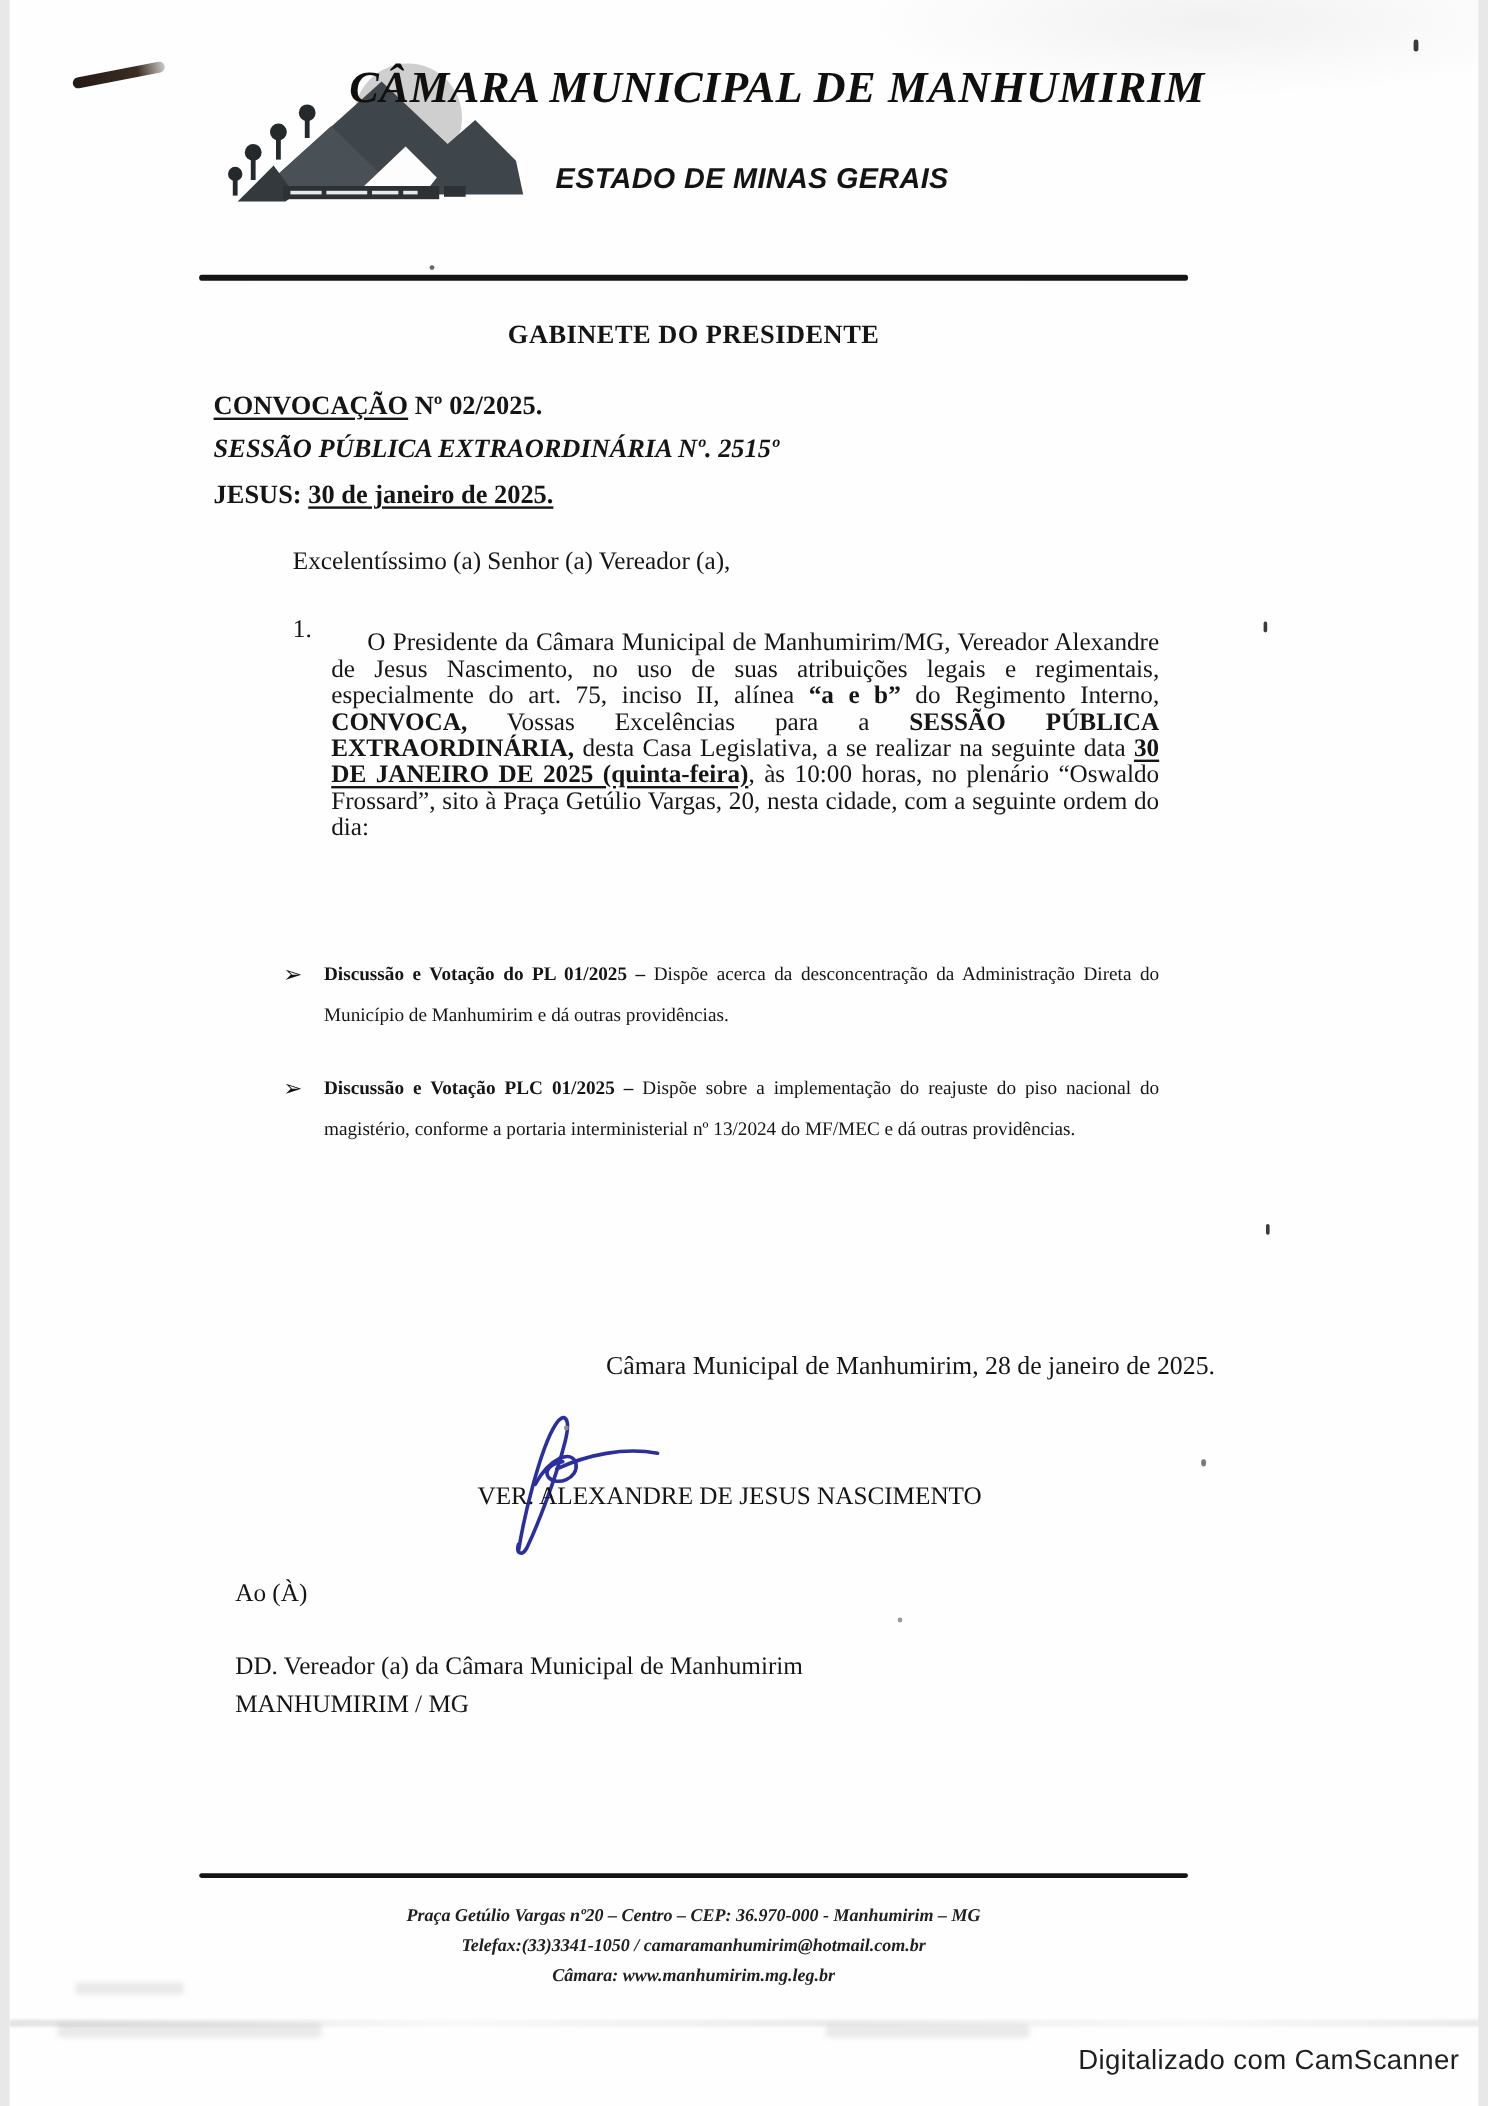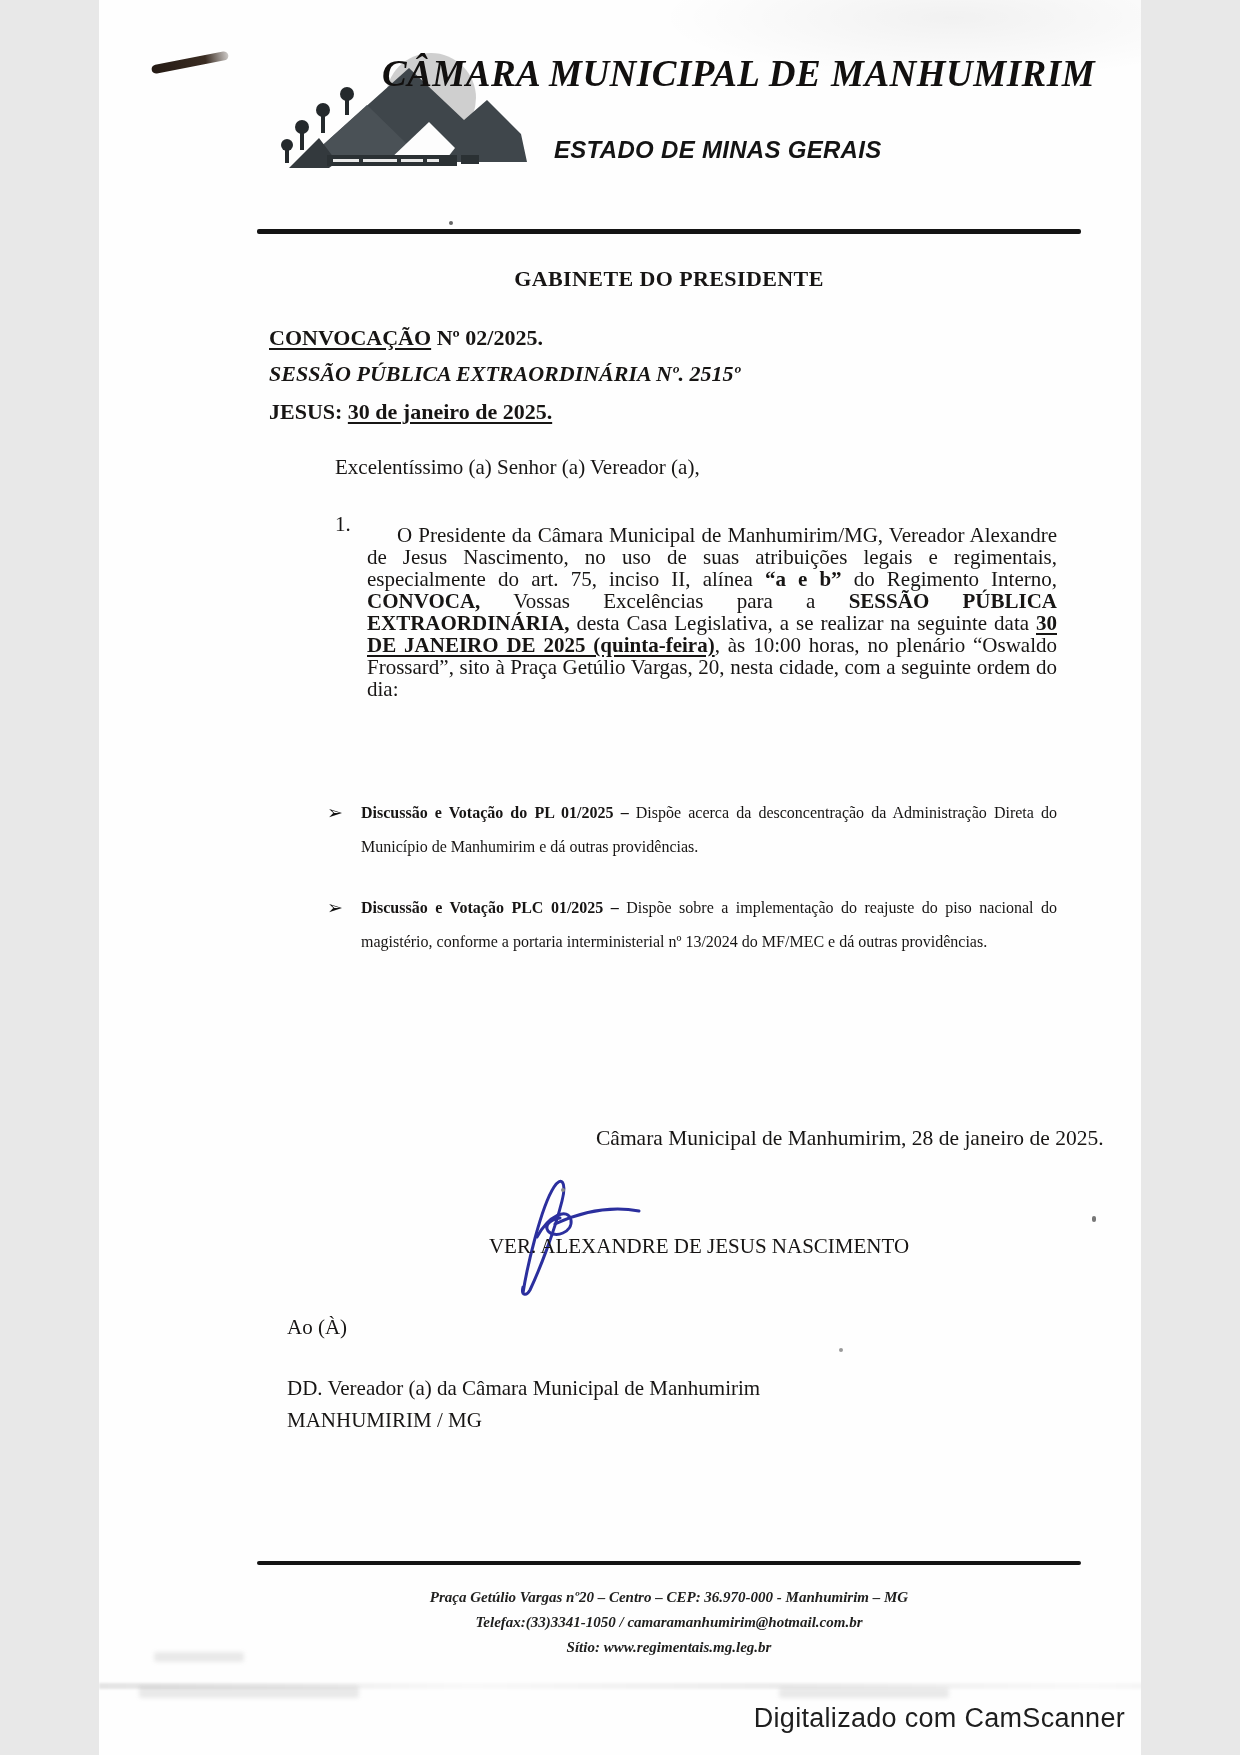--- a/index.html
+++ b/index.html
@@ -1,18 +1,18 @@
 <!DOCTYPE html>
 <html><head>
 <meta charset="utf-8">
 <style>
   * { margin:0; padding:0; box-sizing:border-box; }
   html,body { background:#e8e8e8; }
   .page {
-    position:relative; width:1042px; height:1755px; margin:0 auto;
+    position:relative; width:1224px; height:1755px; margin:0 auto;
     background:
       radial-gradient(ellipse 420px 90px at 82% 1%, rgba(0,0,0,0.05), rgba(0,0,0,0) 70%),
       #fefefe;
     overflow:hidden;
     font-family:"Liberation Serif", serif;
     color:#171514;
     padding-left:48px;
   }
   
   .pen-mark{ position:absolute; left:52px; top:58px; width:78px; height:9px;
@@ -65,21 +65,21 @@
   
   .footer-block{ position:absolute; left:158px; top:1585px; width:824px; text-align:center;
     font-size:15px; font-weight:bold; font-style:italic; line-height:25px; color:#20201f; }
 
   
   .speck{ position:absolute; background:#3a3a3a; border-radius:2px; }
   .smudge{ position:absolute; background:rgba(90,90,90,0.13); filter:blur(2px); border-radius:3px; }
   .scan-edge{ position:absolute; left:0; top:1683px; width:1240px; height:6px;
     background:linear-gradient(90deg, rgba(0,0,0,0.10), rgba(0,0,0,0.02) 30%, rgba(0,0,0,0.07) 55%, rgba(0,0,0,0.02) 80%, rgba(0,0,0,0.08)); filter:blur(1px); }
   .camscanner{ position:absolute; right:16px; top:1703px;
-    font-family:"Liberation Sans", sans-serif; font-size:27px; color:#1e1e1e; letter-spacing:0.3px; }
+    font-family:"Liberation Sans", sans-serif; font-size:23px; color:#1e1e1e; letter-spacing:0.3px; }
 </style>
 </head>
 <body>
 
 <div class="page">
 
   <div class="pen-mark"></div>
 
   <svg class="logo" viewBox="0 0 310 130">
     <circle cx="172" cy="48" r="45" fill="#c7c7c7" opacity="0.85"></circle>
@@ -158,21 +158,21 @@
   <div class="addressee-block">
     <div>DD. Vereador (a) da Câmara Municipal de Manhumirim</div>
     <div>MANHUMIRIM / MG</div>
   </div>
 
   <div class="rule rule-bottom"></div>
 
   <div class="footer-block">
     <div>Praça Getúlio Vargas nº20 – Centro – CEP: 36.970-000 - Manhumirim – MG</div>
     <div>Telefax:(33)3341-1050 / camaramanhumirim@hotmail.com.br</div>
-    <div>Sítio: www.regimentais.mg.leg.br</div>
+    <div>Câmara: www.manhumirim.mg.leg.br</div>
   </div>
 
   <div class="speck" style="left:1170px; top:33px; width:4px; height:10px;"></div>
   <div class="speck" style="left:1045px; top:518px; width:3px; height:9px;"></div>
   <div class="speck" style="left:1047px; top:1020px; width:3px; height:9px;"></div>
   <div class="speck" style="left:993px; top:1216px; width:4px; height:6px; background:#777;"></div>
   <div class="speck" style="left:462px; top:1188px; width:4px; height:4px; background:#8a8a8a;"></div>
   <div class="speck" style="left:740px; top:1348px; width:4px; height:4px; background:#9a9a9a;"></div>
   <div class="speck" style="left:350px; top:221px; width:4px; height:4px; background:#666;"></div>
   <div class="scan-edge"></div>

